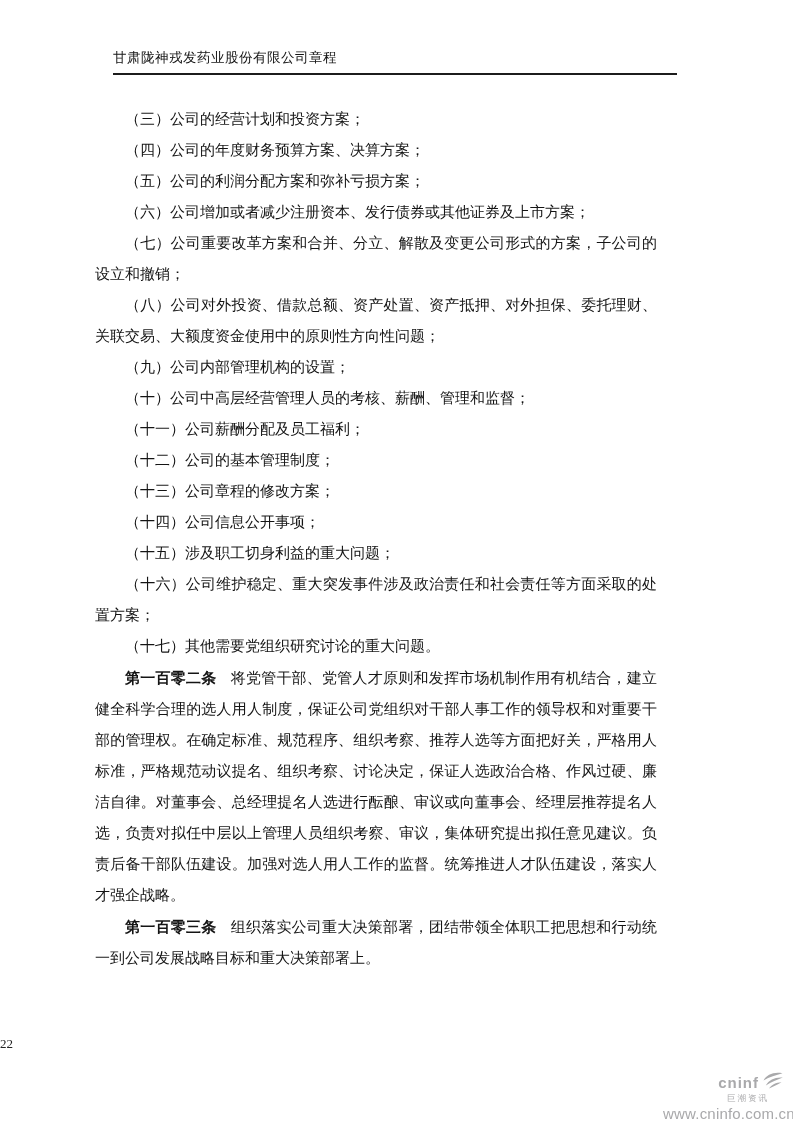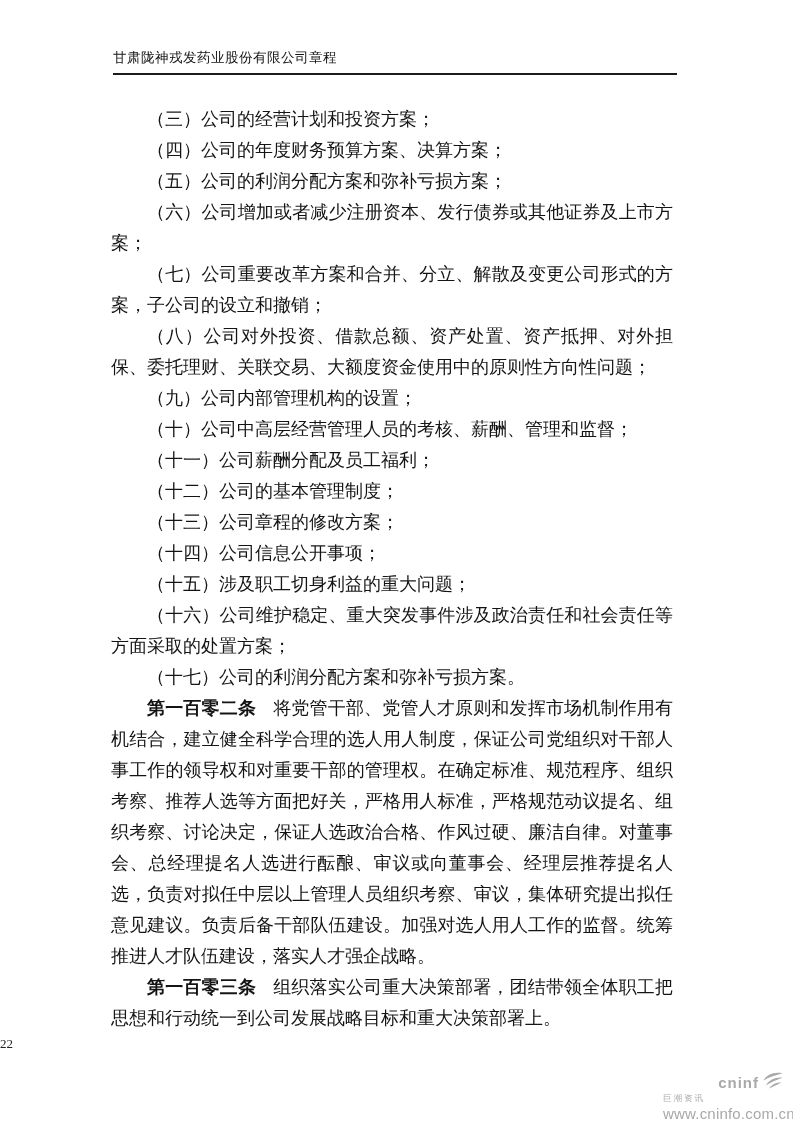--- a/index.html
+++ b/index.html
@@ -21,24 +21,24 @@
   }
   .doc-header .title {
     font-size: 13.5px;
     letter-spacing: 0.5px;
     padding-bottom: 6px;
     border-bottom: 2px solid #1c1c1c;
   }
   
   .doc-body {
     position: absolute;
-    left: 111px;
+    left: 95px;
     width: 562px;
     top: 104px;
-    font-size: 18px;
+    font-size: 15px;
     line-height: 31px;
     text-align: justify;
     text-justify: inter-ideograph;
   }
   .doc-body p {
     margin: 0;
     text-indent: 2em;
   }
   .lead {
     font-weight: bold;
@@ -54,20 +54,21 @@
     text-align: left;
     font-size: 13px;
     color: #222;
   }
   
   .watermark {
     position: absolute;
     right: 10px;
     top: 1072px;
     width: 120px;
+    text-align: right;
     color: #a9a9ab;
     font-family: "Liberation Sans", "DejaVu Sans", sans-serif;
     line-height: 1;
     user-select: none;
   }
   .watermark .brand-row {
     display: flex;
     align-items: center;
     justify-content: flex-end;
     gap: 2px;
@@ -107,21 +108,21 @@
     <p>（七）公司重要改革方案和合并、分立、解散及变更公司形式的方案，子公司的设立和撤销；</p>
     <p>（八）公司对外投资、借款总额、资产处置、资产抵押、对外担保、委托理财、关联交易、大额度资金使用中的原则性方向性问题；</p>
     <p>（九）公司内部管理机构的设置；</p>
     <p>（十）公司中高层经营管理人员的考核、薪酬、管理和监督；</p>
     <p>（十一）公司薪酬分配及员工福利；</p>
     <p>（十二）公司的基本管理制度；</p>
     <p>（十三）公司章程的修改方案；</p>
     <p>（十四）公司信息公开事项；</p>
     <p>（十五）涉及职工切身利益的重大问题；</p>
     <p>（十六）公司维护稳定、重大突发事件涉及政治责任和社会责任等方面采取的处置方案；</p>
-    <p>（十七）公司的利润分配方案和弥补亏损方案。</p>
+    <p>（十七）其他需要党组织研究讨论的重大问题。</p>
 
     <p><b class="lead">第一百零二条</b><span>将党管干部、党管人才原则和发挥市场机制作用有机结合，建立健全科学合理的选人用人制度，保证公司党组织对干部人事工作的领导权和对重要干部的管理权。在确定标准、规范程序、组织考察、推荐人选等方面把好关，严格用人标准，严格规范动议提名、组织考察、讨论决定，保证人选政治合格、作风过硬、廉洁自律。对董事会、总经理提名人选进行酝酿、审议或向董事会、经理层推荐提名人选，负责对拟任中层以上管理人员组织考察、审议，集体研究提出拟任意见建议。负责后备干部队伍建设。加强对选人用人工作的监督。统筹推进人才队伍建设，落实人才强企战略。</span></p>
 
     <p><b class="lead">第一百零三条</b><span>组织落实公司重大决策部署，团结带领全体职工把思想和行动统一到公司发展战略目标和重大决策部署上。</span></p>
 
   </div>
 
   <div class="page-number">22</div>
 
   <div class="watermark">

